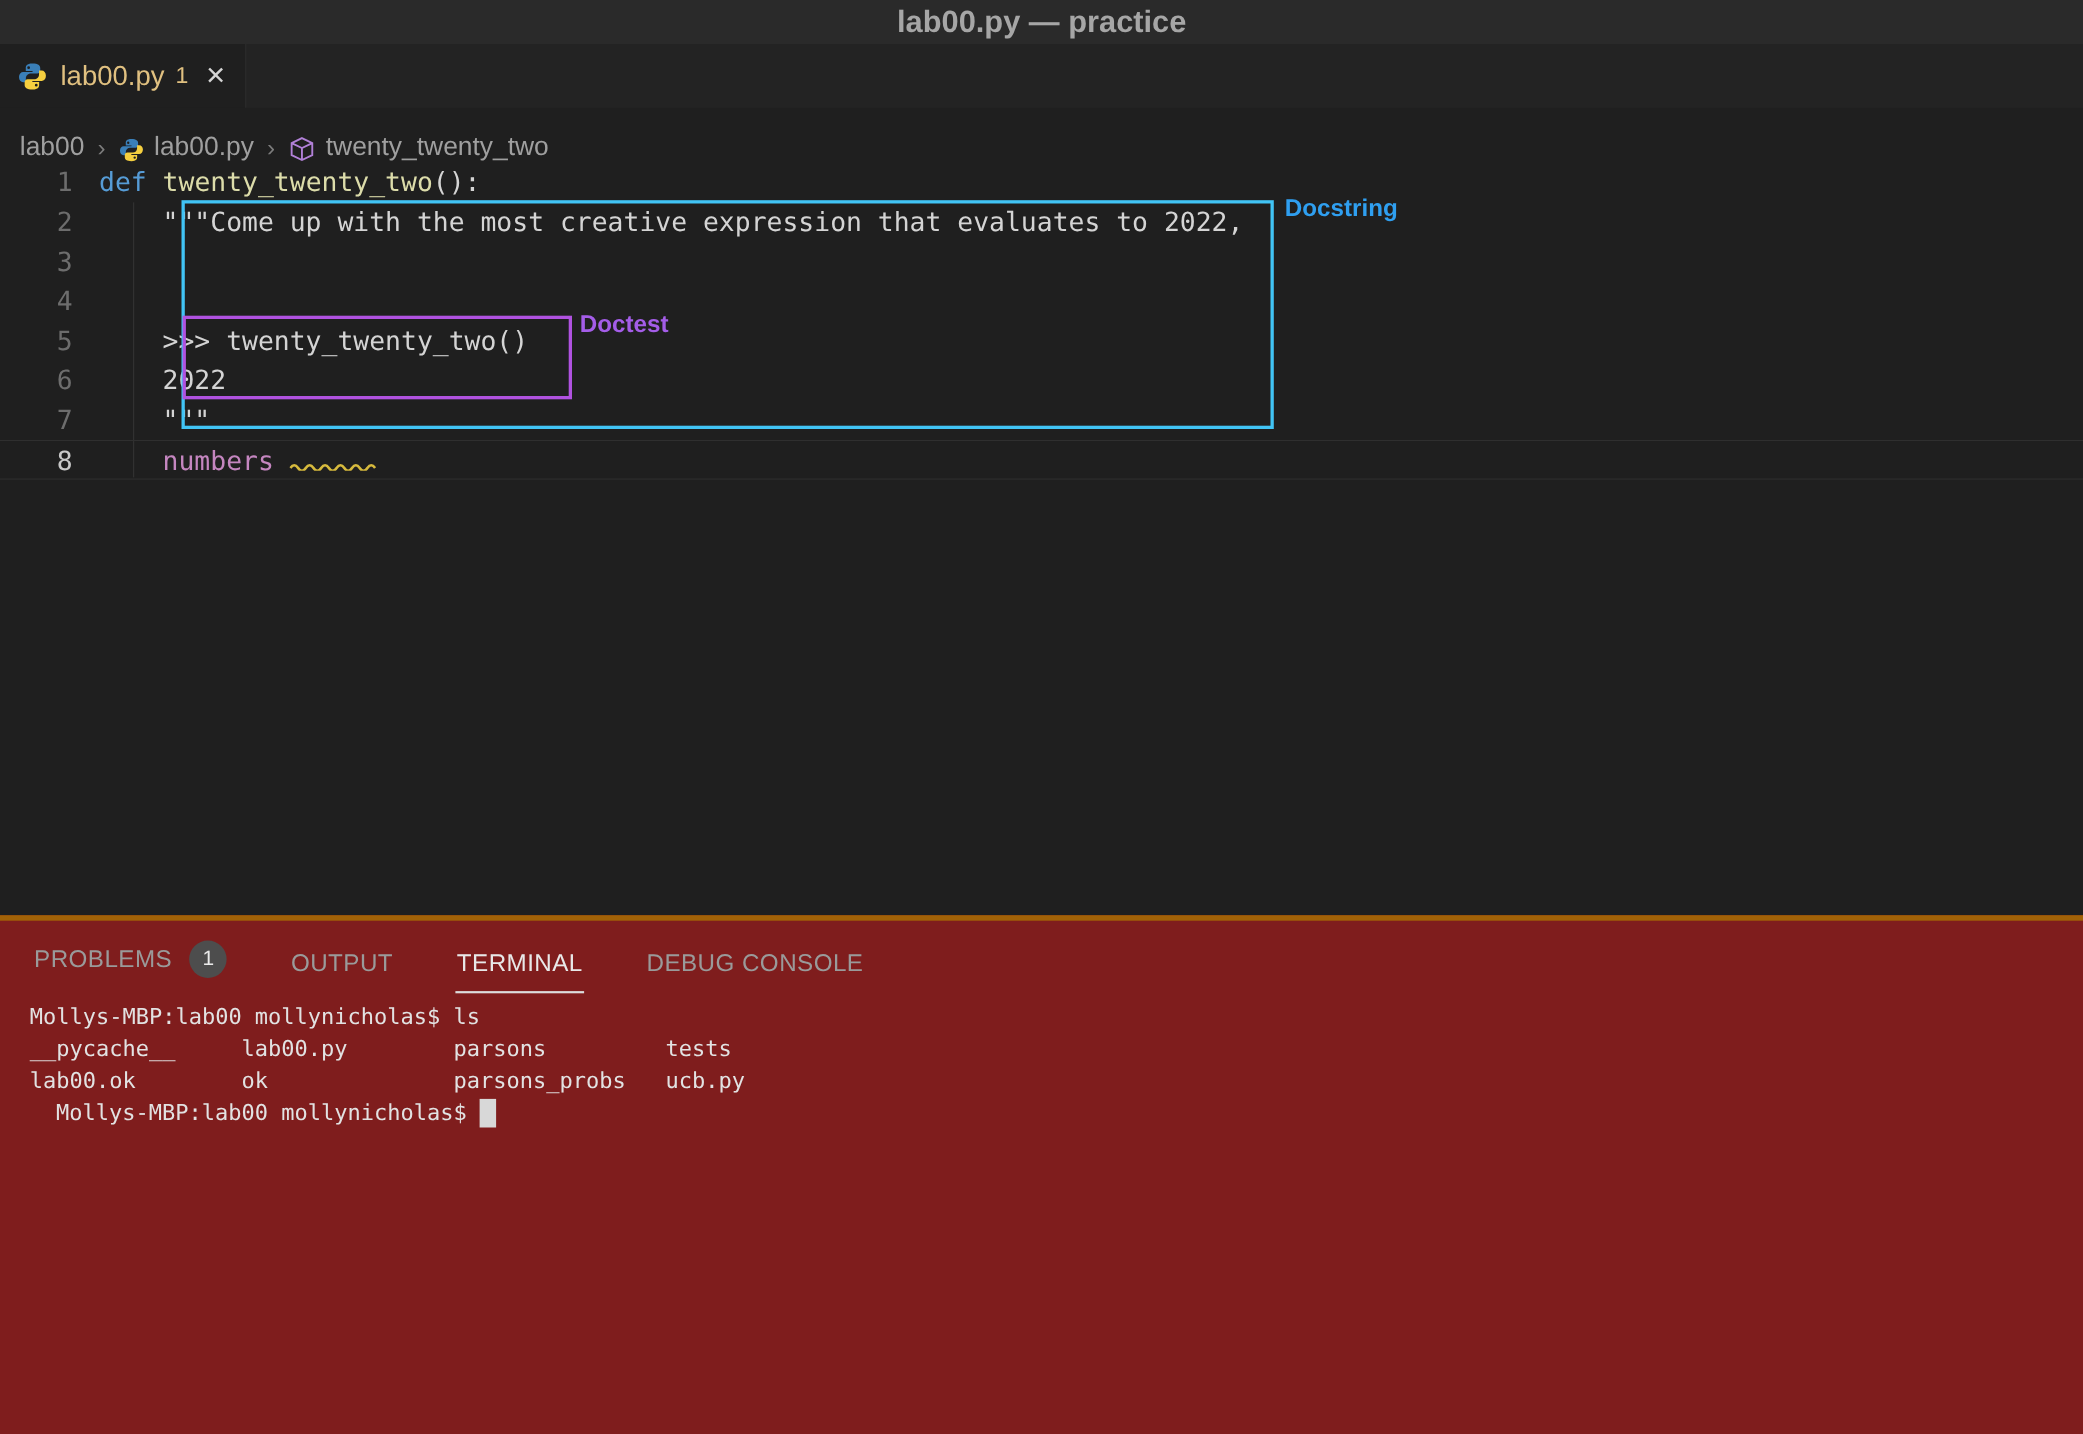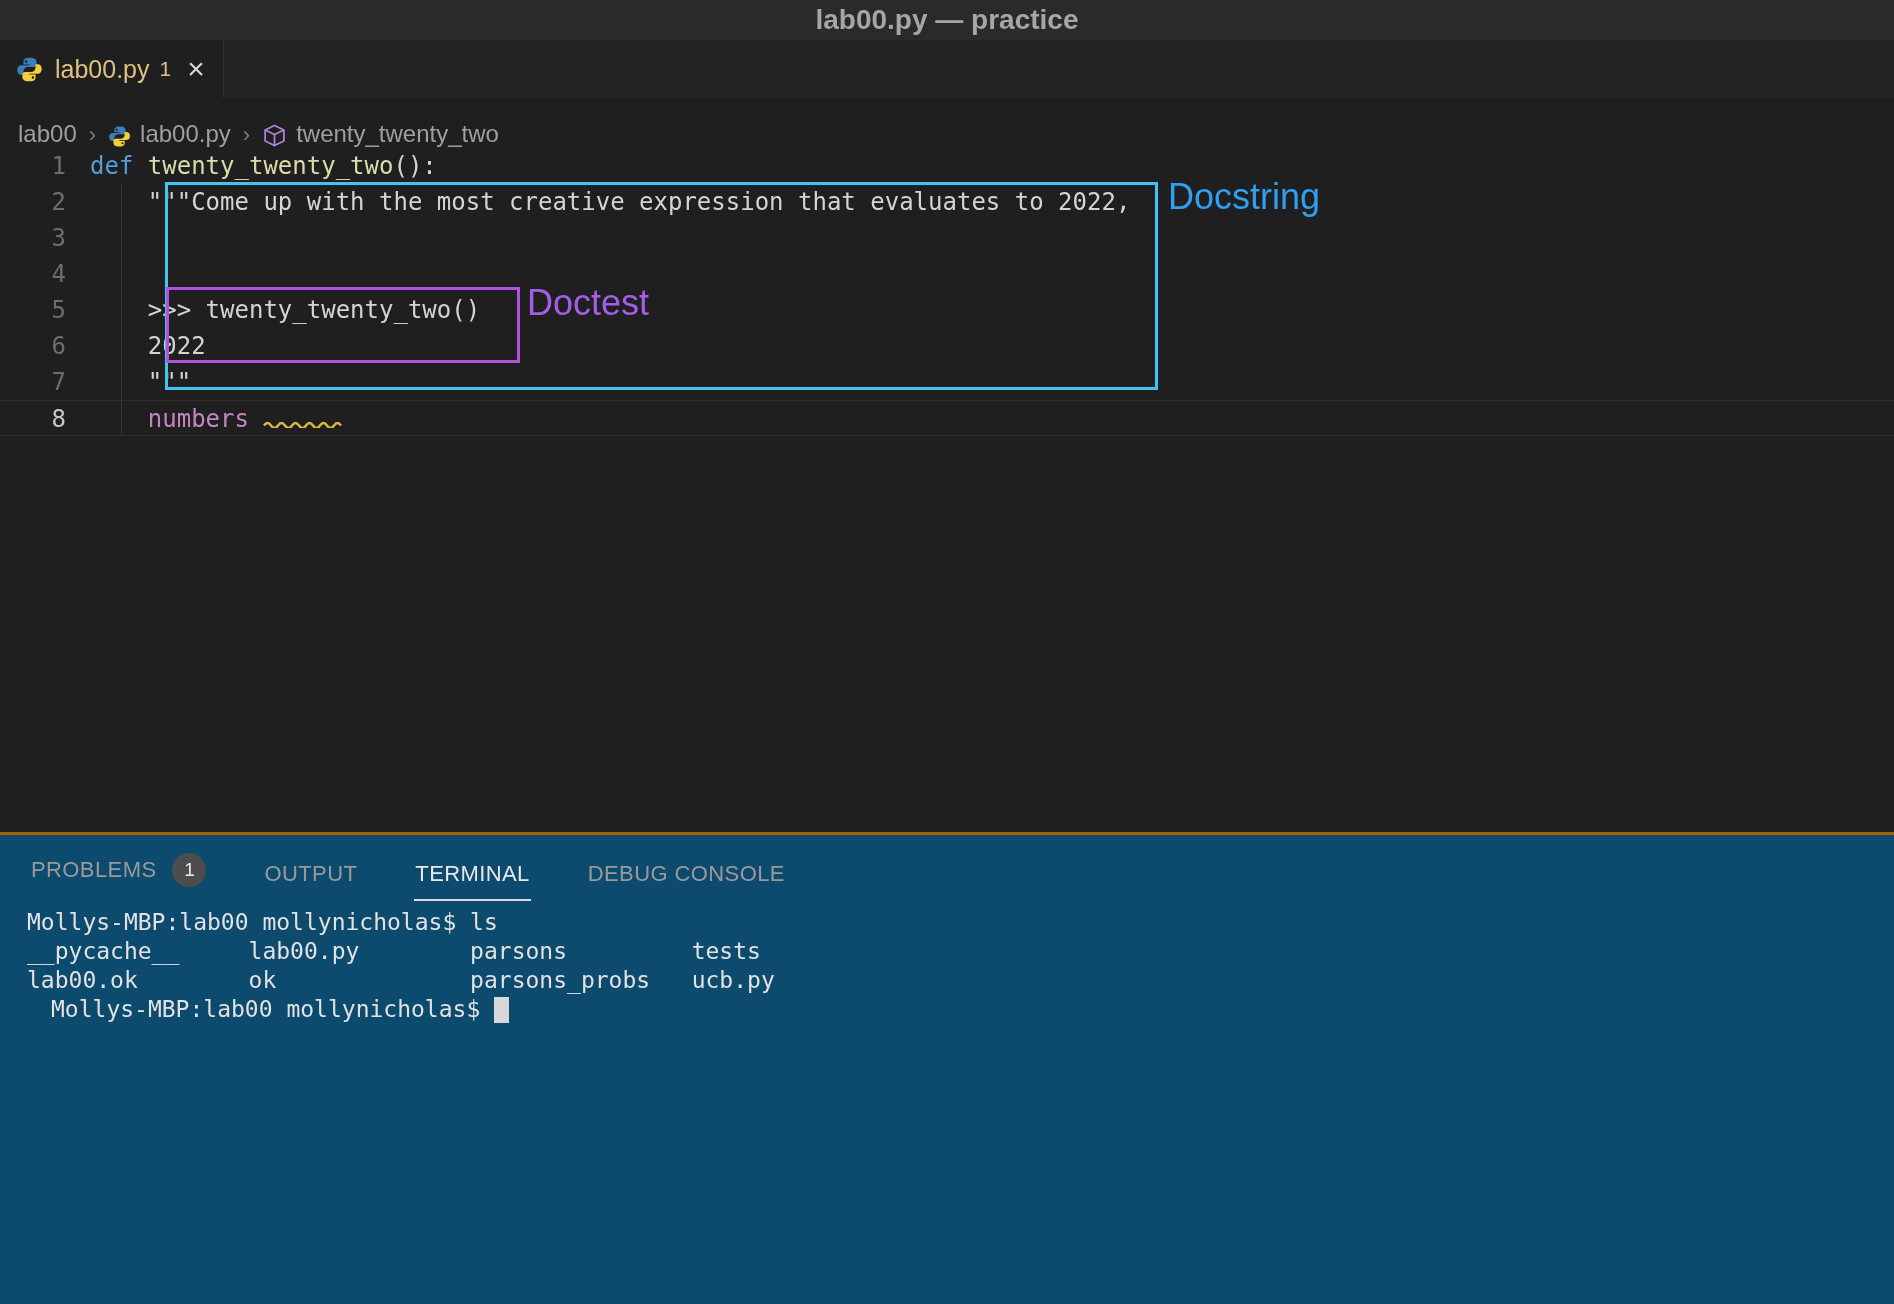--- a/index.html
+++ b/index.html
@@ -73,26 +73,26 @@
   
   .ann-box { position: absolute; z-index: 3; pointer-events: none; }
   .docstring-box {
     left: 165px; top: 34px; width: 993px; height: 208px;
     border: 3px solid var(--ann-docstring-box, #41c4f5);
   }
   .doctest-box {
     left: 166px; top: 139px; width: 354px; height: 76px;
     border: 3px solid var(--ann-doctest-box, #b052e0);
   }
-  .ann-label { position: absolute; z-index: 3; font-size: 36px; font-weight: 400; }
+  .ann-label { position: absolute; z-index: 3; font-size: 22px; font-weight: 700; }
   .docstring-label { left: 1168px; top: 28px;  color: var(--ann-docstring-label, #2f9ff0); }
   .doctest-label   { left: 527px;  top: 134px; color: var(--ann-doctest-label,   #a45de8); }
 
   
-  .panel { flex: 1; border-top: 3px solid #a16207; background: #0c4a6e; }
+  .panel { flex: 1; border-top: 5px solid #a16207; background: #7f1d1d; }
   .panel-tabs {
     display: flex; align-items: flex-end;
     height: 66px; padding-left: 30px;
     font-size: 22px; letter-spacing: 0.4px; color: #9a9a9a;
   }
   .ptab {
     display: flex; align-items: center;
     padding: 14px 1px 12px;
     margin-right: 56px; cursor: default;
     border-bottom: 2px solid transparent;
@@ -101,21 +101,21 @@
   .pbadge {
     margin-left: 16px; width: 34px; height: 34px; border-radius: 50%;
     background: #4d4d4d; color: #eaeaea;
     display: flex; align-items: center; justify-content: center;
     font-size: 19px; letter-spacing: 0;
   }
 
   .terminal {
     padding: 7px 0 0 27px;
     font-family: "DejaVu Sans Mono", monospace;
-    font-size: 23px; line-height: 29px; color: #e2e2e2;
+    font-size: 20px; line-height: 29px; color: #e2e2e2;
   }
   .tline { white-space: pre; min-height: 29px; }
   .tline-row { display: flex; align-items: center; margin-left: 24px; }
   .cursor { width: 15px; height: 26px; background: #d8d8d8; display: inline-block; flex: none; }
 </style>
 </head>
 <body>
 
 <div class="window">
 

